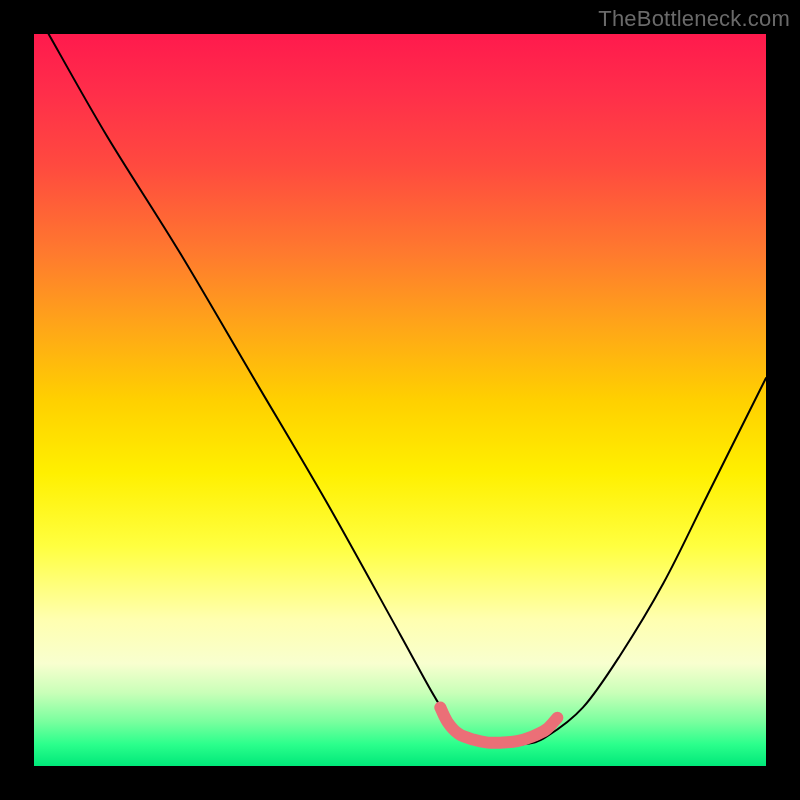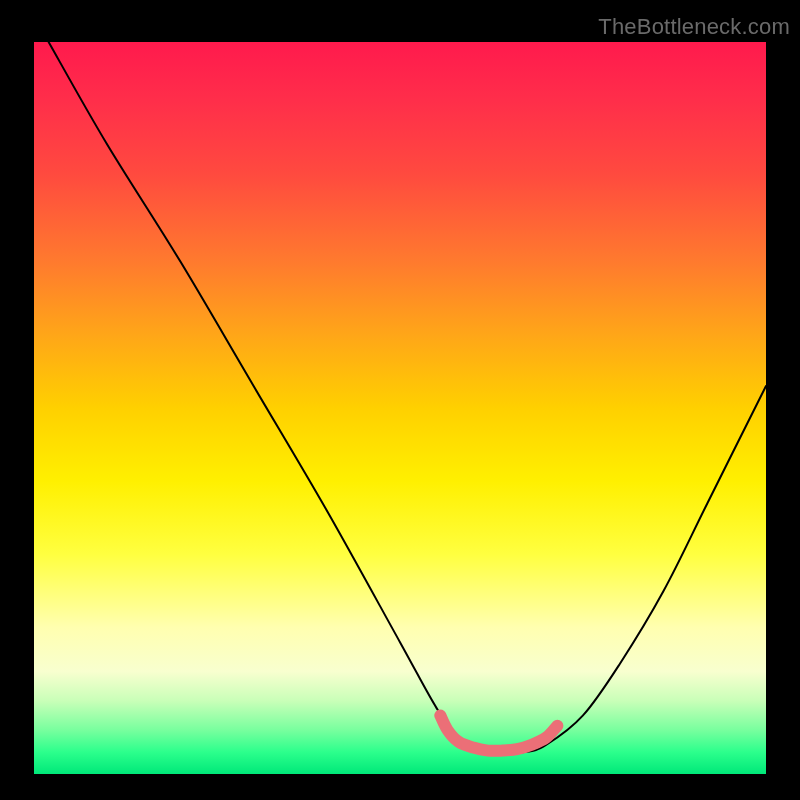--- a/index.html
+++ b/index.html
@@ -7,21 +7,21 @@
     padding: 0;
     width: 800px;
     height: 800px;
     background: #000;
     overflow: hidden;
     font-family: Arial, Helvetica, sans-serif;
   }
   .frame {
     position: absolute;
     left: 0;
-    top: 8px;
+    top: 0;
     width: 800px;
     height: 588px;
     background: #000;
   }
   .plot {
     position: absolute;
     left: 34px;
     top: 34px;
     width: 732px;
     height: 732px;

